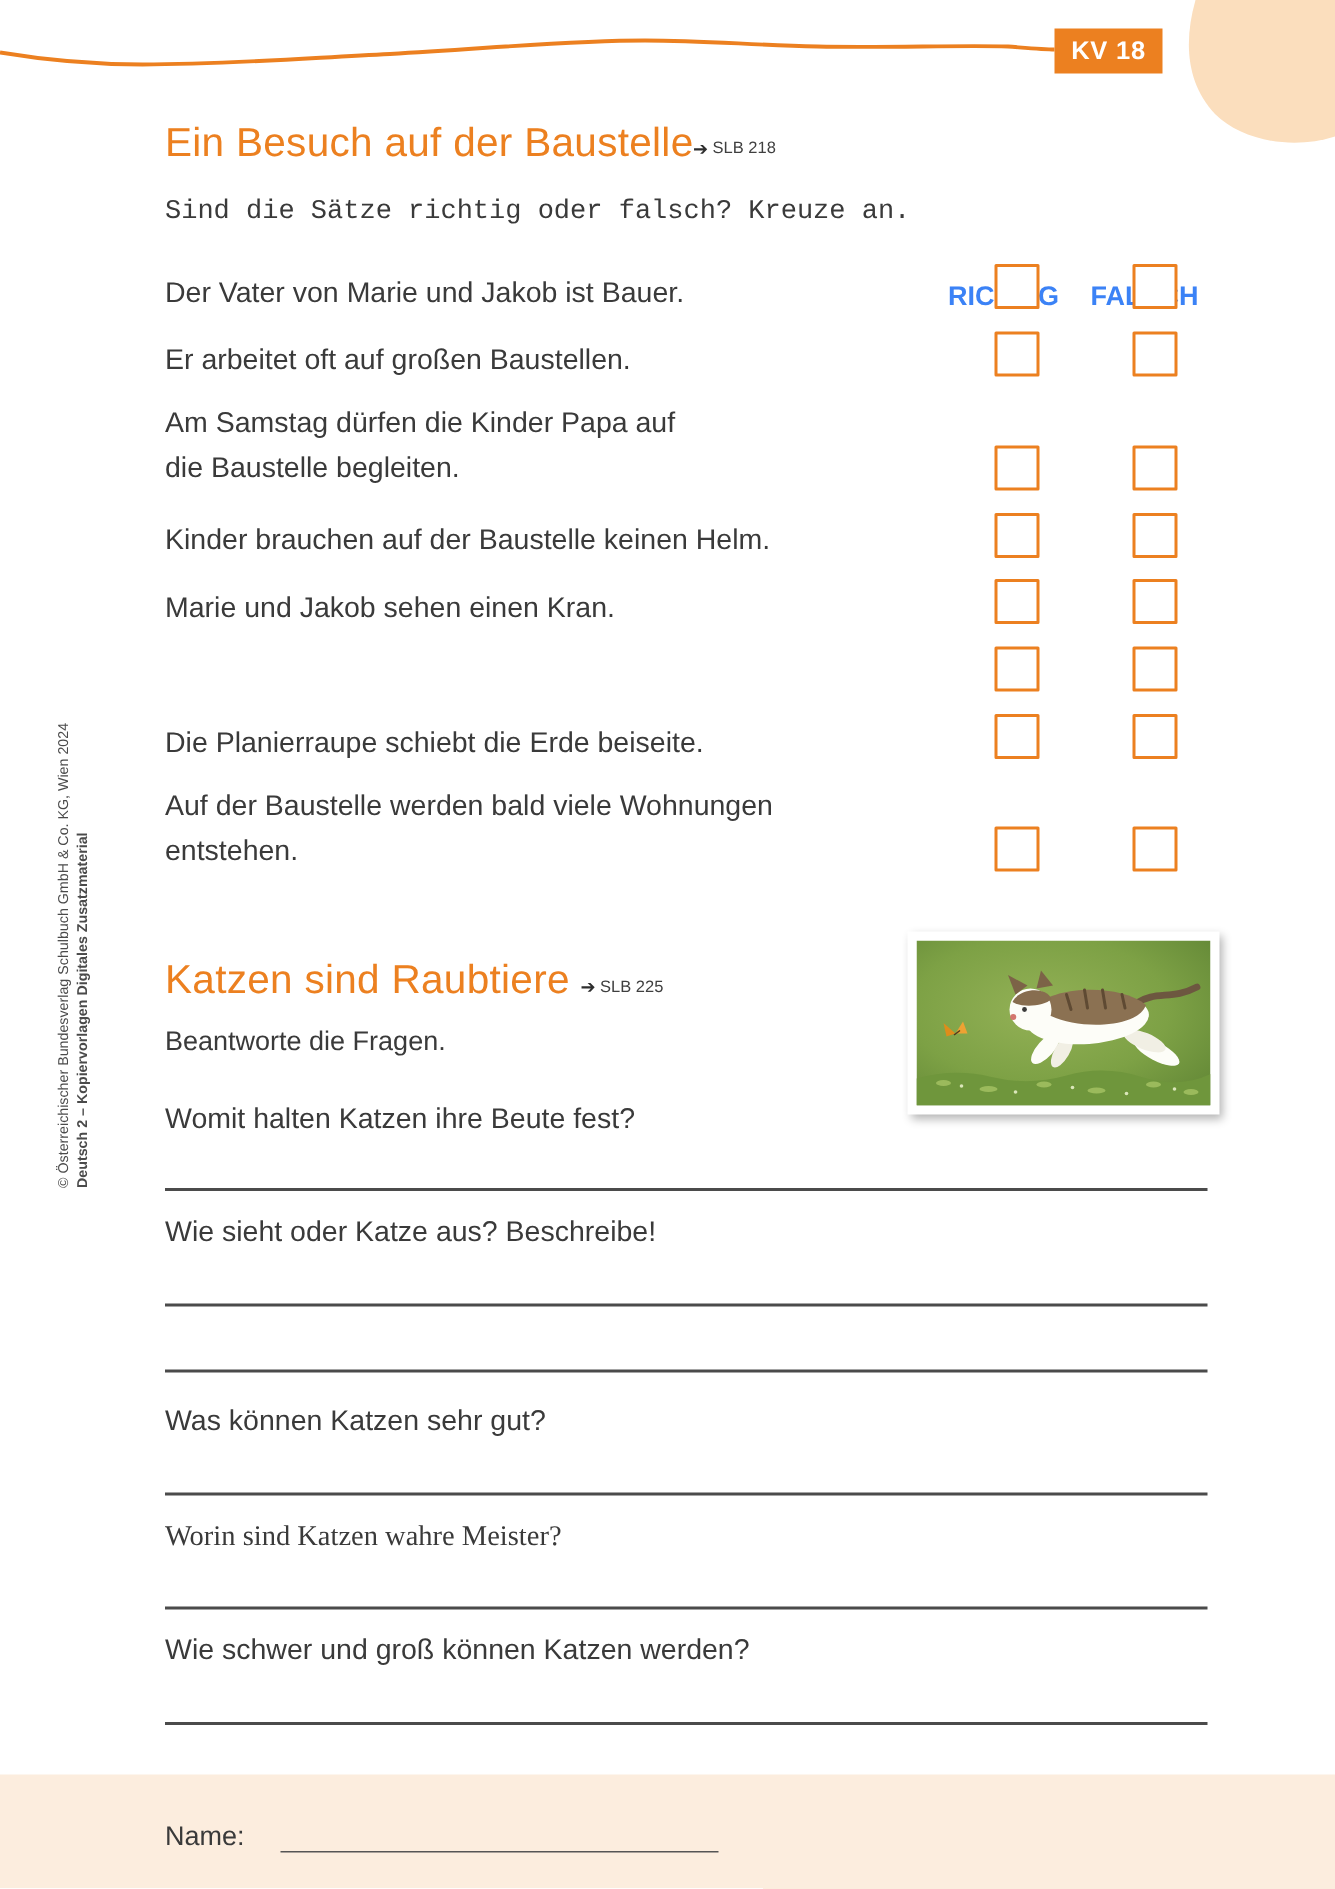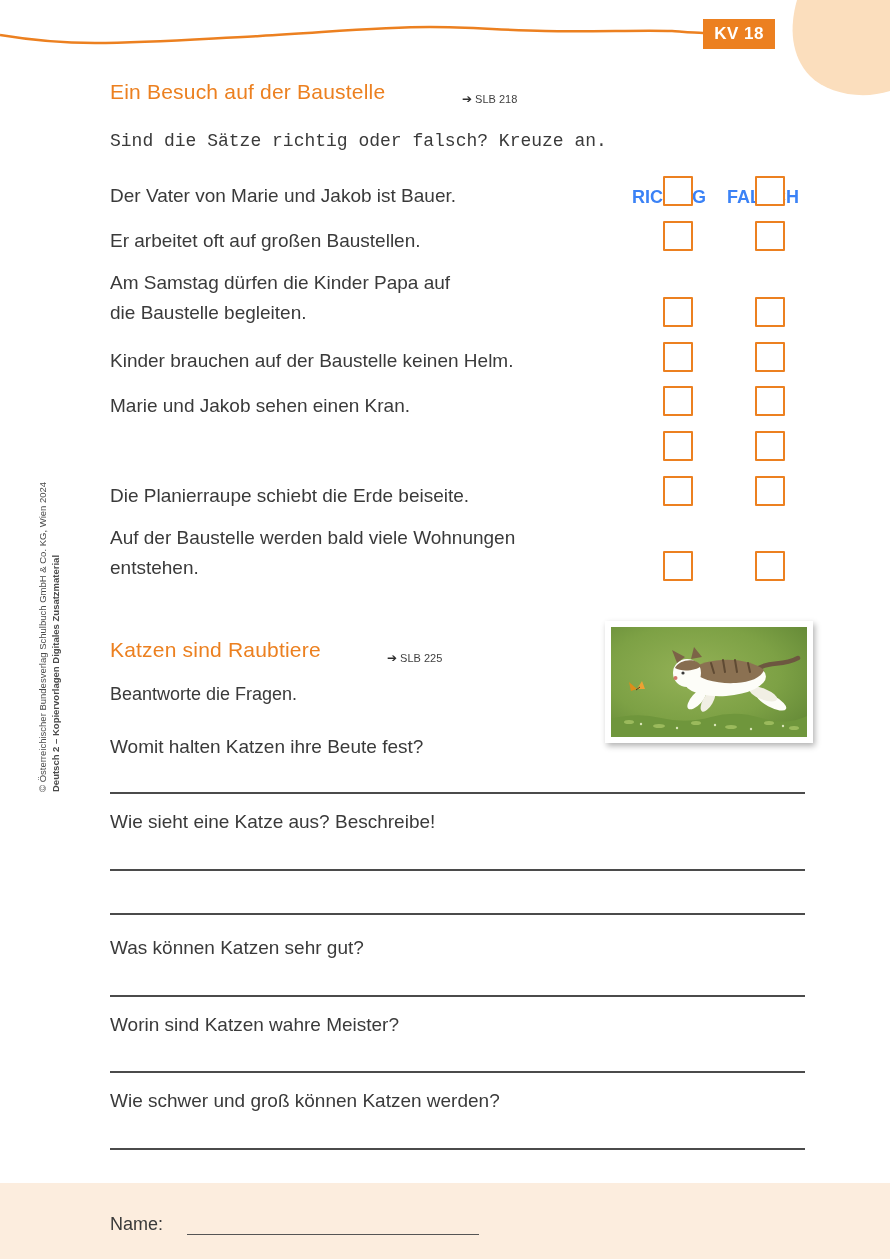--- a/index.html
+++ b/index.html
@@ -19,21 +19,21 @@
   .blob-svg{position:absolute;right:0;top:0;width:110px;height:105px;pointer-events:none;}
   .kv-badge{position:absolute;left:703px;top:19px;width:72px;height:30px;background:var(--accent);
     color:#fff;font-size:17px;font-weight:bold;display:flex;align-items:center;justify-content:center;letter-spacing:.5px;}
 
   
   .sidebar-rot{position:absolute;left:36px;top:792px;width:336px;
     transform:rotate(-90deg);transform-origin:0 0;font-size:9.5px;line-height:13px;color:#4a4a4a;white-space:nowrap;}
   .sidebar-rot .bold{font-weight:bold;}
 
   
-  .sec-title{position:absolute;left:110px;color:var(--accent);font-size:21px;font-weight:500;letter-spacing:.2px;}
+  .sec-title{position:absolute;left:110px;color:var(--accent);font-size:27px;font-weight:500;letter-spacing:.2px;}
   .slb-ref{position:absolute;font-size:11px;color:#3f3f3f;display:flex;align-items:center;gap:3px;}
   .slb-ref .arr{font-size:12px;color:#2e2e2e;}
 
   .instruction{position:absolute;left:110px;font-size:18px;}
 
   
   .col-head{position:absolute;top:139px;font-size:18px;font-weight:600;color:#3b82f6;width:90px;text-align:left;margin-top:48px;}
   .stmt{position:absolute;left:110px;font-size:19px;line-height:30px;color:var(--text);}
   .cb-pair{position:absolute;left:663px;width:122px;display:flex;justify-content:space-between;}
   .cb{width:30px;height:30px;border:2.5px solid var(--accent);background:#fff;display:inline-block;border-radius:1px;}
@@ -192,28 +192,28 @@
         <path d="M64,41 C68,32 86,30 90,39 C85,44 70,45 64,41 Z" fill="#876d4f"></path>
         <circle cx="72" cy="46" r="1.6" fill="#3a3a3a"></circle>
         <circle cx="64.5" cy="51" r="2" fill="#d4766e"></circle>
       </g>
     </svg>
   </div>
 
   <div class="question" style="top:736px;">Womit halten Katzen ihre Beute fest?</div>
   <div class="ans-line" style="top:792px;"></div>
 
-  <div class="question" style="top:811px;">Wie sieht eine Katze aus? Beschreibe!</div>
+  <div class="question" style="top:811px;">Wie sieht oder Katze aus? Beschreibe!</div>
   <div class="ans-line" style="top:869px;"></div>
   <div class="ans-line" style="top:913px;"></div>
 
   <div class="question" style="top:937px;">Was können Katzen sehr gut?</div>
   <div class="ans-line" style="top:995px;"></div>
 
-  <div class="question" style="top:1014px;">Worin sind Katzen wahre Meister?</div>
+  <div class="question" style="top:1014px;font-family:Liberation Serif, serif;">Worin sind Katzen wahre Meister?</div>
   <div class="ans-line" style="top:1071px;"></div>
 
   <div class="question" style="top:1090px;">Wie schwer und groß können Katzen werden?</div>
   <div class="ans-line" style="top:1148px;"></div>
 
   <div class="footer-band"></div>
   <div class="name-row">
     <span>Name:</span>
     <span class="name-line"></span>
   </div>

